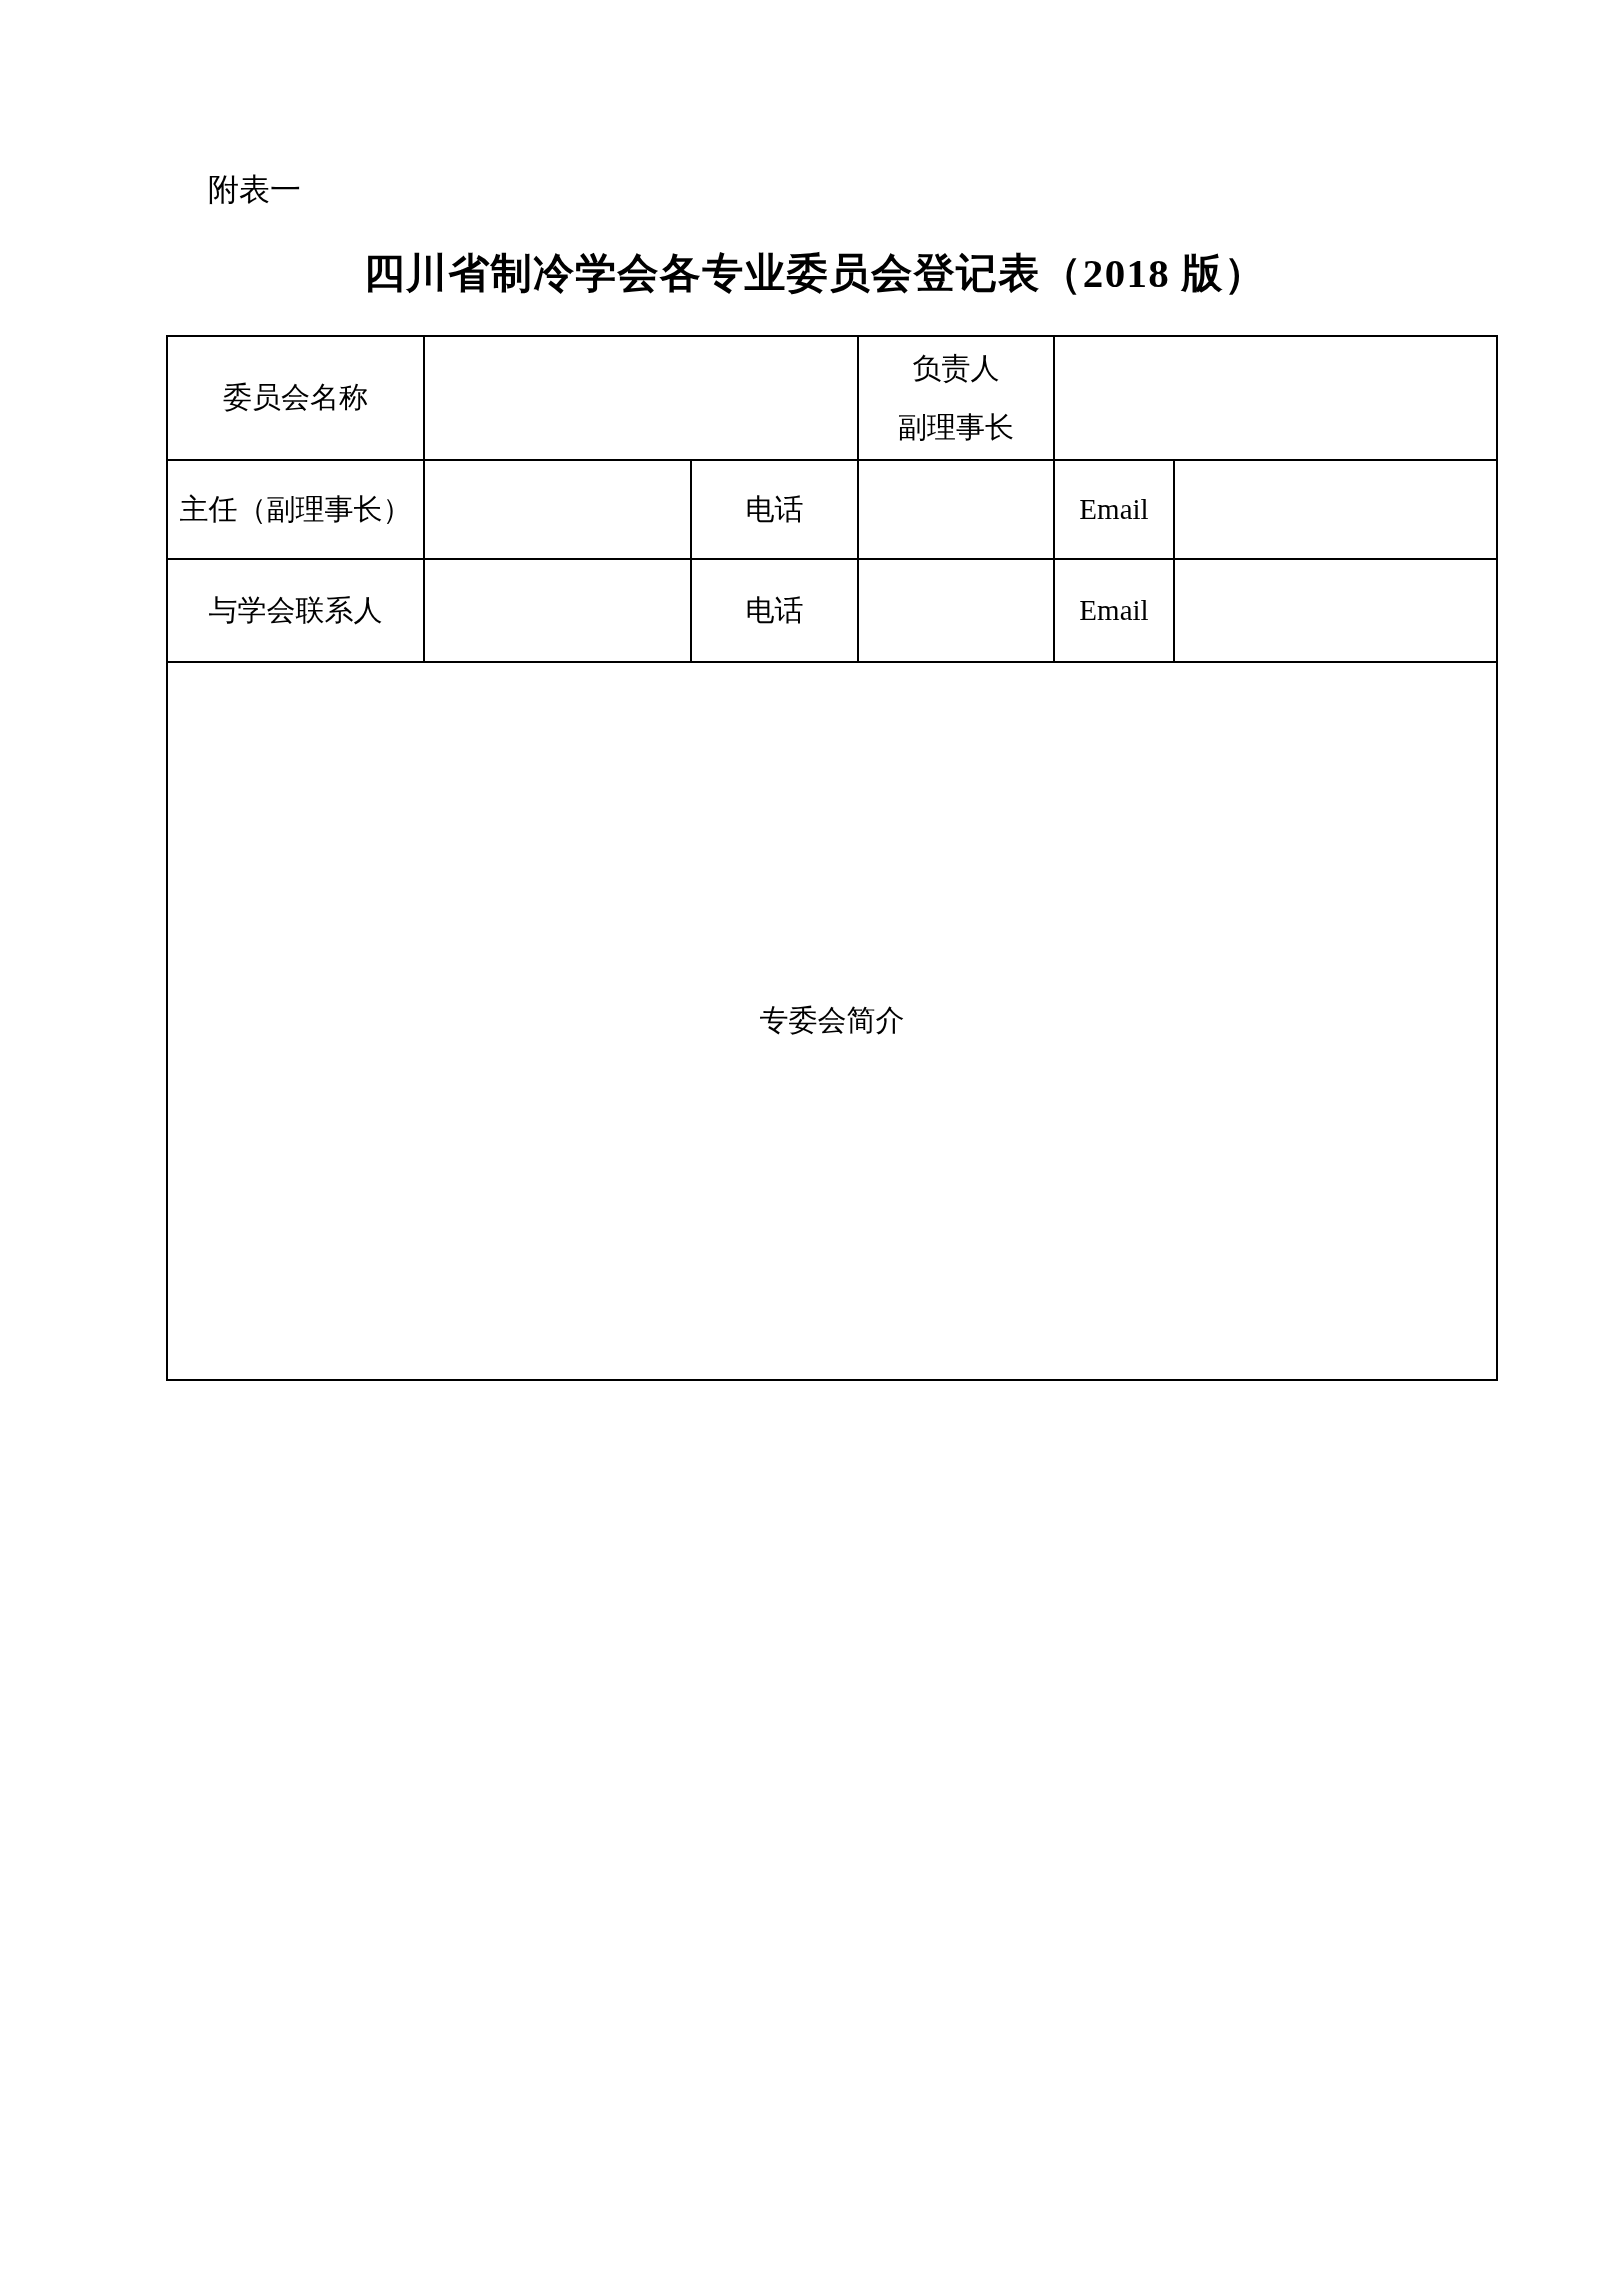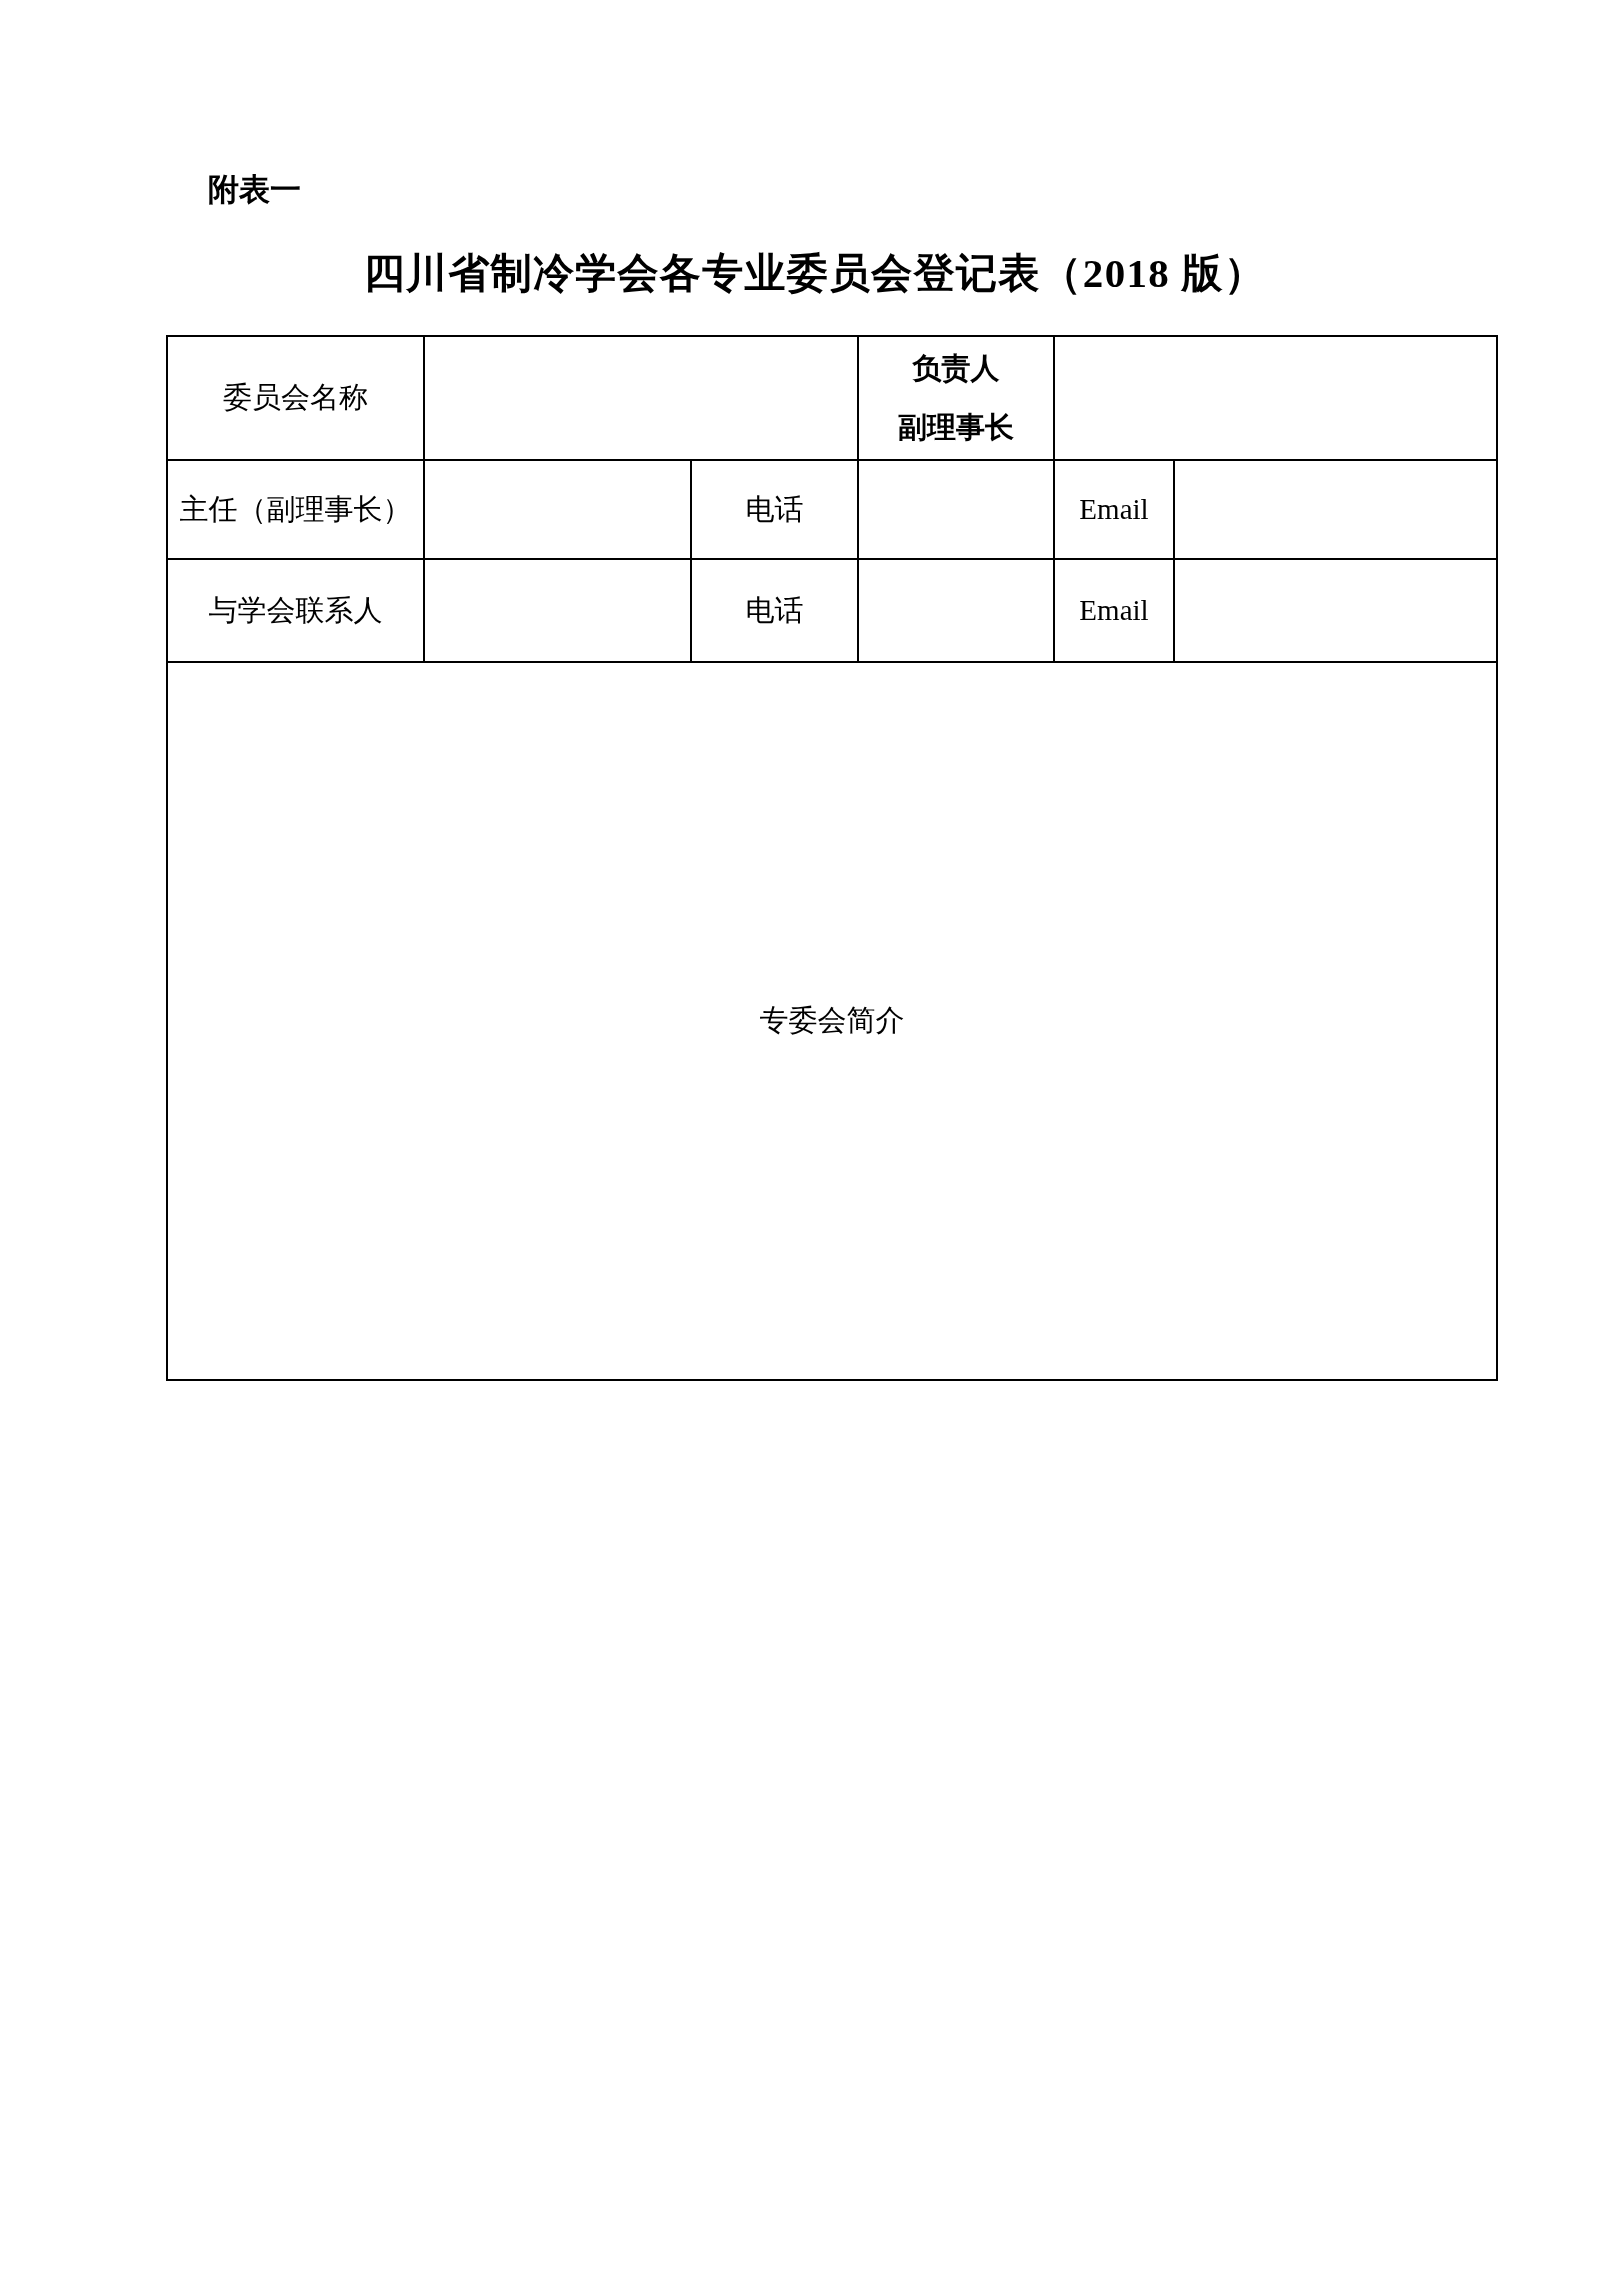--- a/index.html
+++ b/index.html
@@ -11,21 +11,21 @@
     font-family: "Liberation Serif", "DejaVu Serif", serif;
     color: #000000;
     overflow: hidden;
   }
 
   .appendix-label {
     position: absolute;
     left: 208px;
     top: 171px;
     font-size: 31px;
-    font-weight: bold;
+    font-weight: normal;
     line-height: 38px;
     white-space: nowrap;
   }
 
   .doc-title {
     position: absolute;
     left: 4px;
     top: 247px;
     width: 100%;
     text-align: center;
@@ -57,21 +57,20 @@
   tr.row-1 { height: 106px; }
   tr.row-2 { height: 109px; }
   tr.row-3 { height: 96px; margin-left: 16px; }
   tr.row-4 { height: 100px; }
   tr.row-5 { height: 696px; }
 
   td.two-line-label span {
     display: block;
     line-height: 59px;
     white-space: nowrap;
-    font-weight: bold;
   }
 
   td.intro-cell {
     vertical-align: top;
     padding-top: 33px;
   }
 
   td.label-cell { white-space: nowrap; }
 </style>
 </head>

